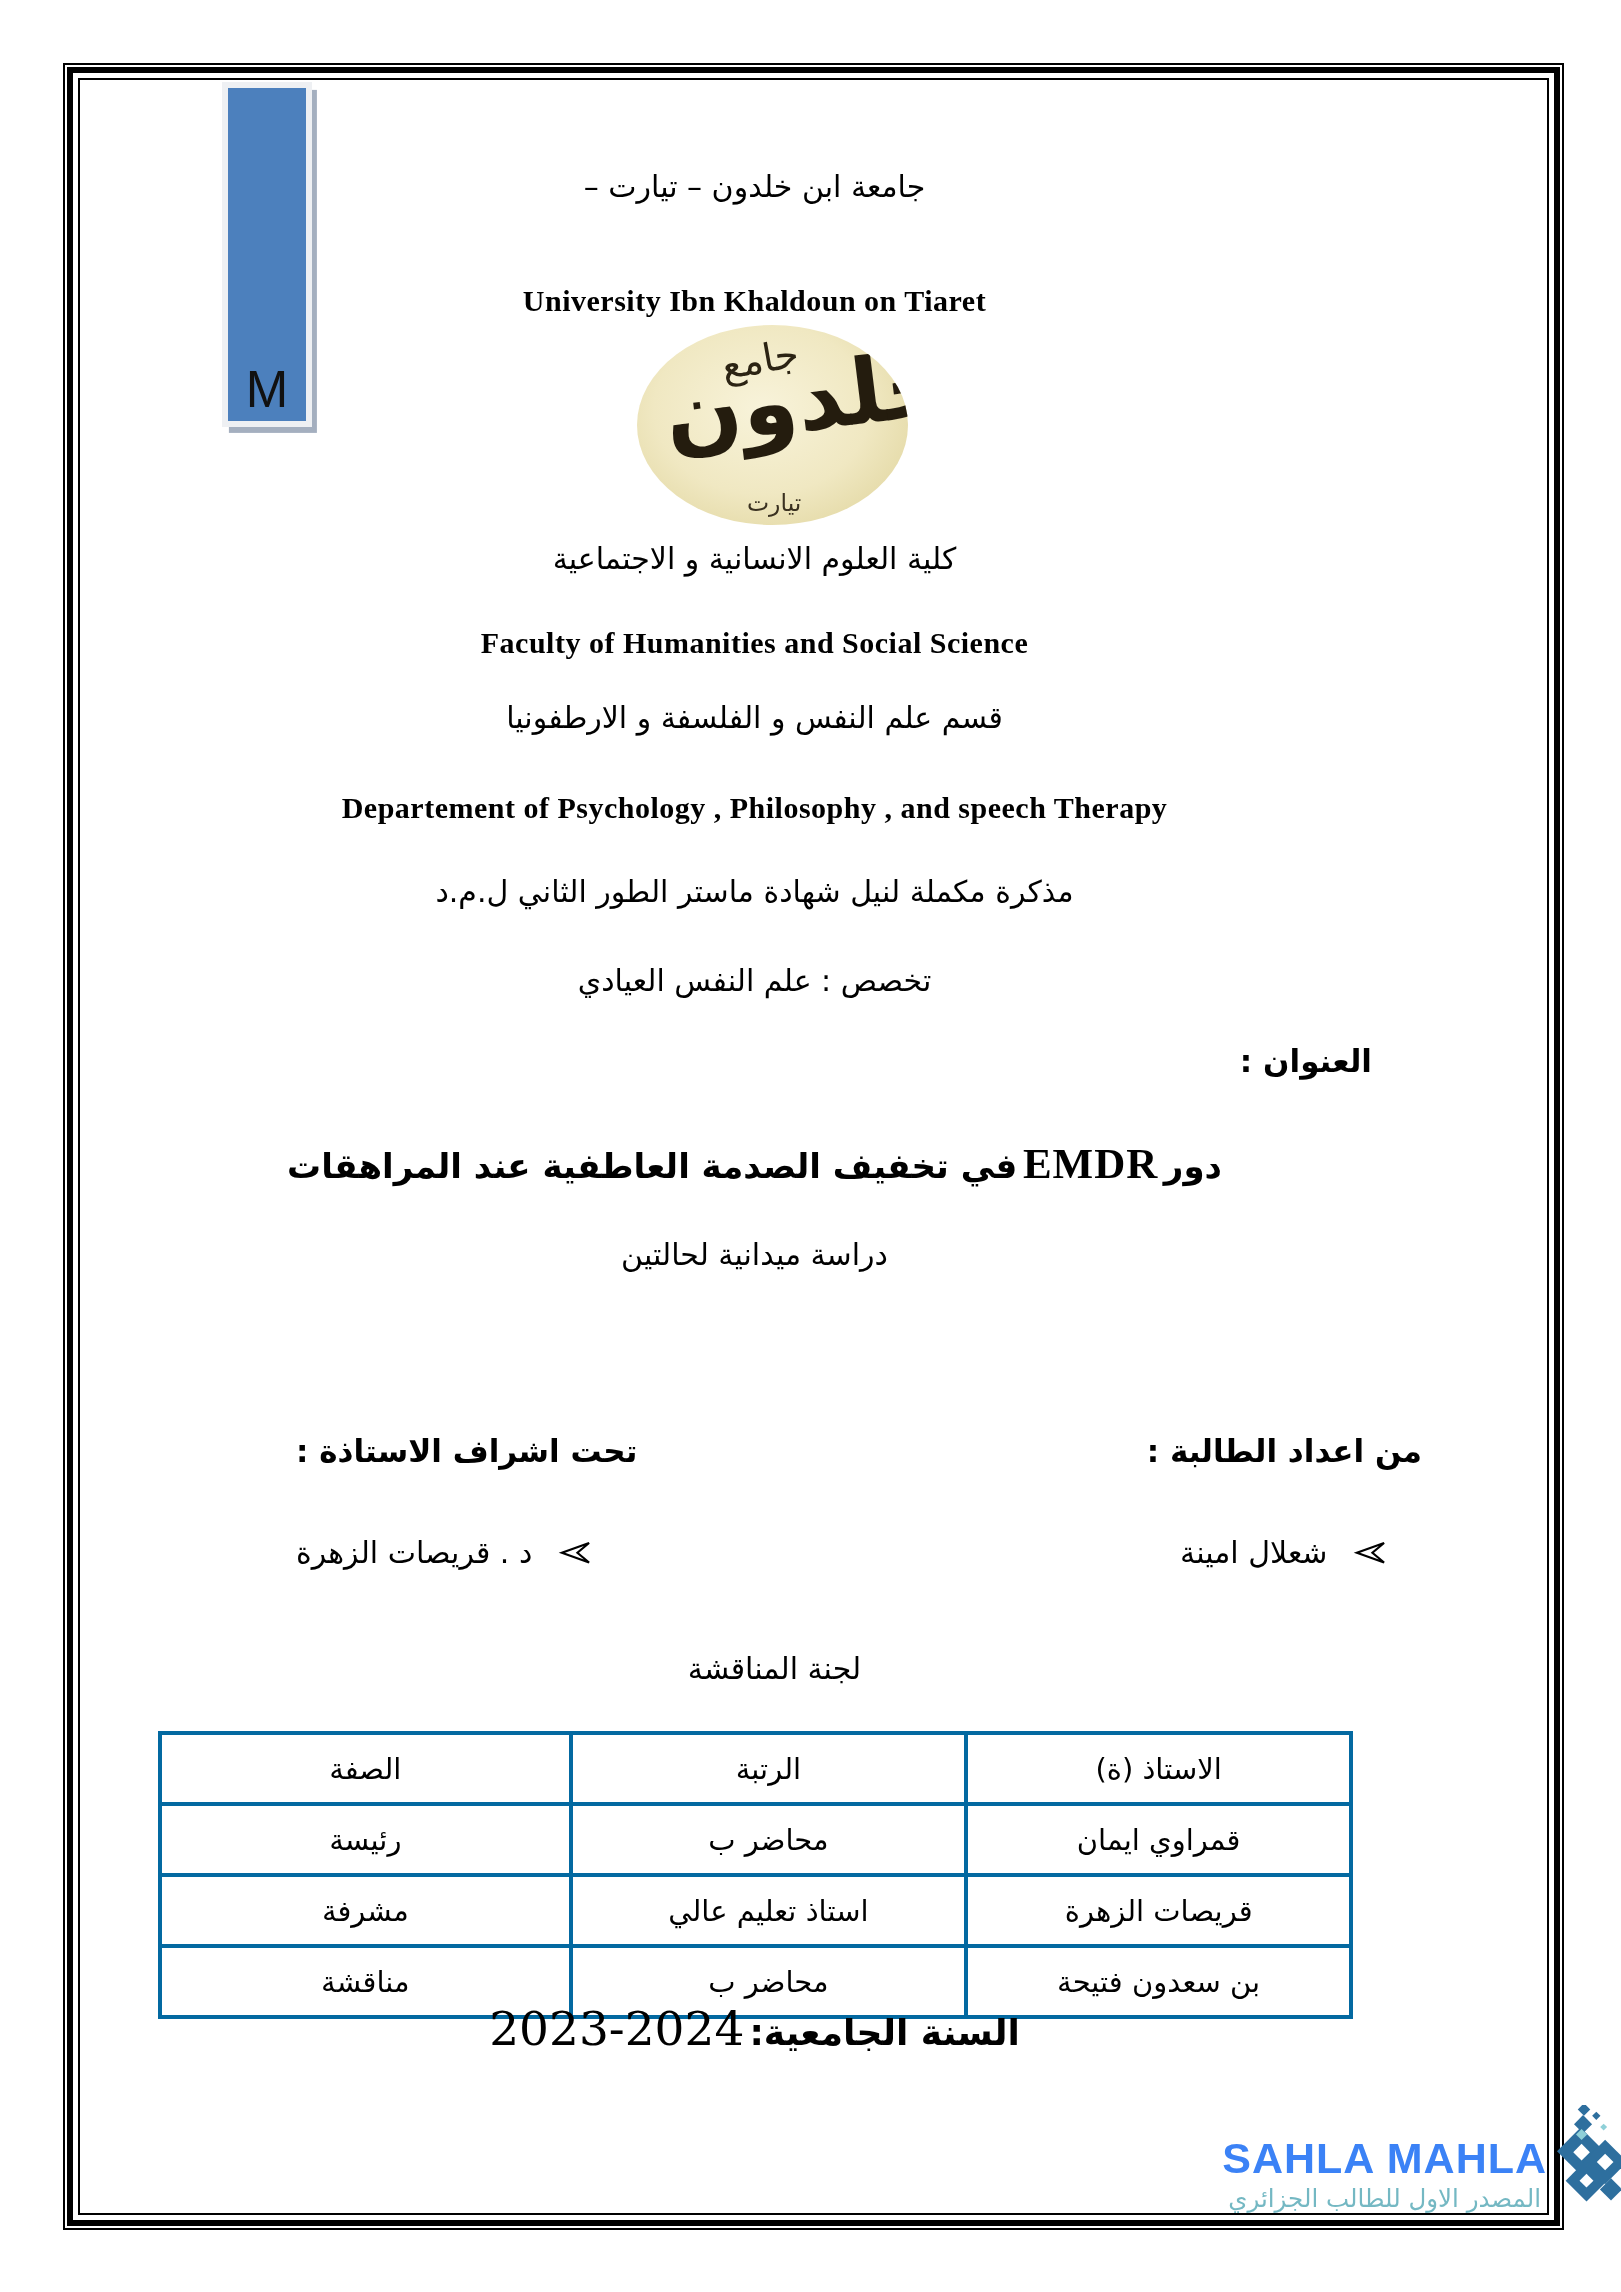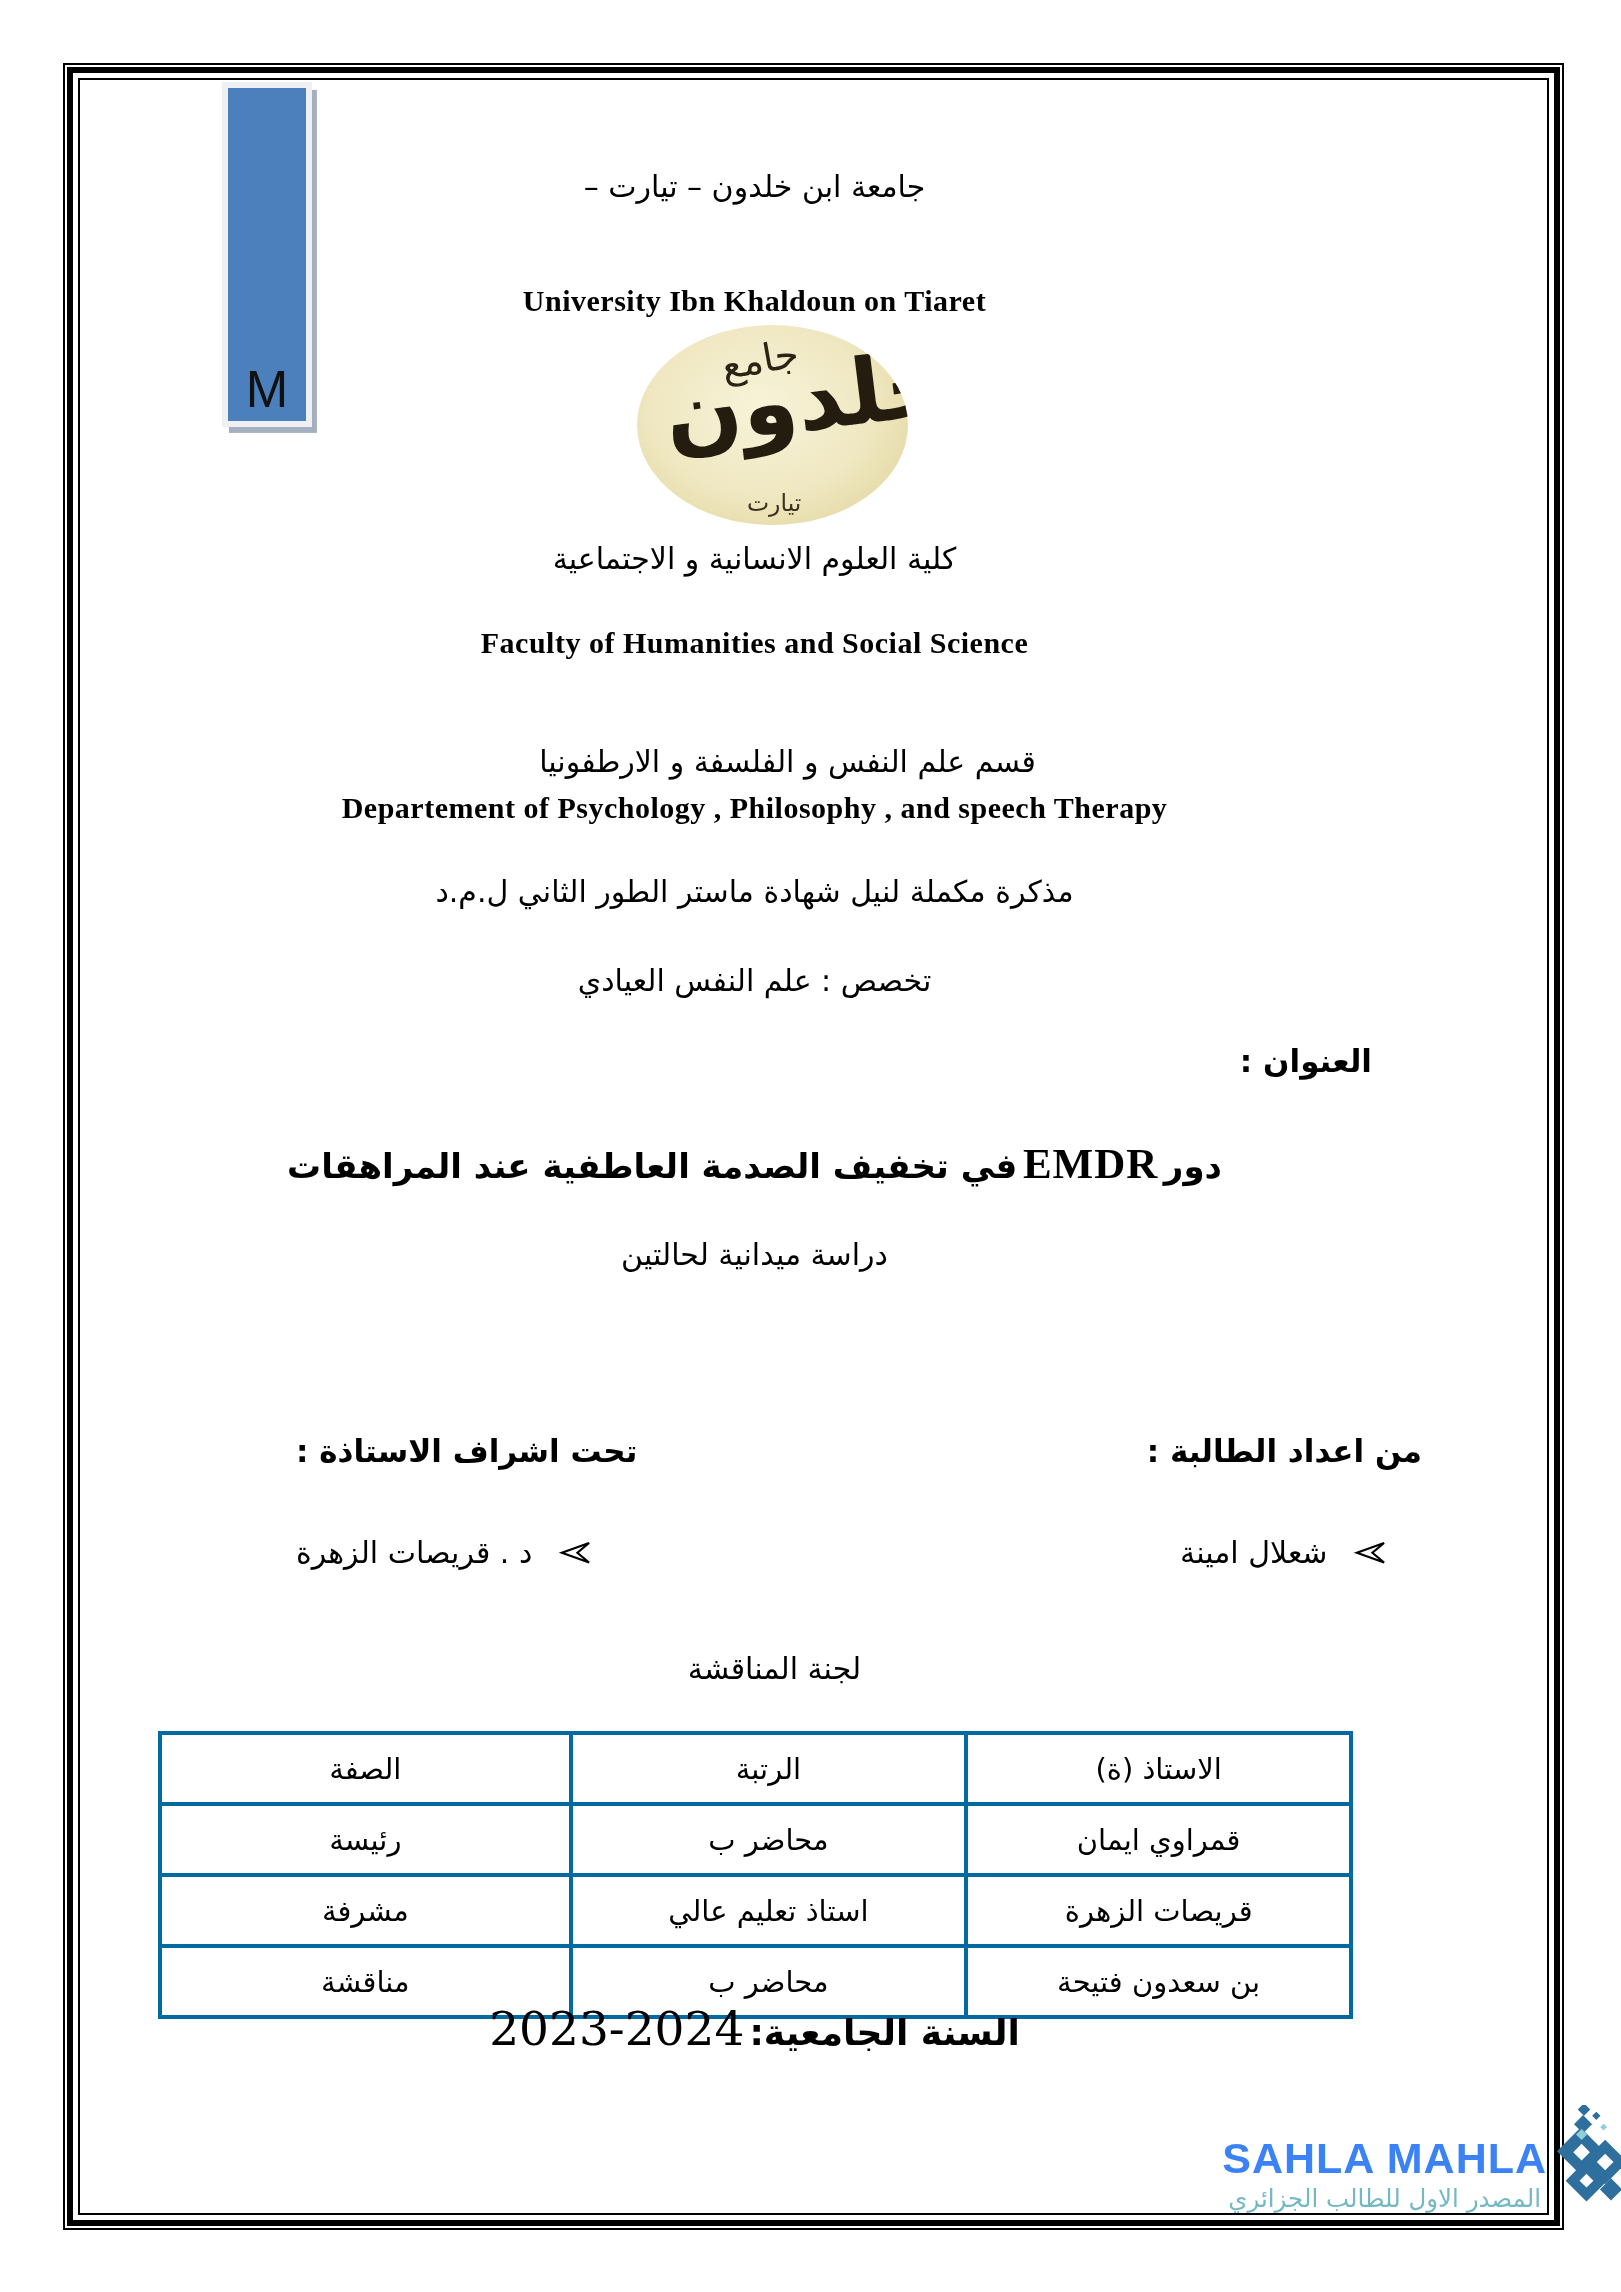--- a/index.html
+++ b/index.html
@@ -86,21 +86,21 @@
     <div class="oval">
       <span class="cal-top">جامع</span>
       <span class="cal-main">خلدون</span>
       <span class="cal-bot">تيارت</span>
     </div>
   </div>
 
   <div class="crow ar f32" style="top:539px;">كلية العلوم الانسانية و الاجتماعية</div>
   <div class="crow en" style="top:623px;">Faculty of Humanities and Social Science</div>
 
-  <div class="crow ar f32" style="top:742px;padding-left:33px;">قسم علم النفس و الفلسفة و الارطفونيا</div>
+  <div class="crow ar f32" style="top:698px;">قسم علم النفس و الفلسفة و الارطفونيا</div>
   <div class="crow en" style="top:788px;">Departement of Psychology , Philosophy , and speech Therapy</div>
 
   <div class="crow ar f32" style="top:872px;">مذكرة مكملة لنيل شهادة ماستر الطور الثاني ل.م.د</div>
   <div class="crow ar f32" style="top:961px;">تخصص : علم النفس العيادي</div>
 
   <div class="title-label">العنوان :</div>
 
   <div class="crow title-line" style="top:1135px;">
     <span class="t-ar">دور</span>
     <span class="t-latin">EMDR</span>

